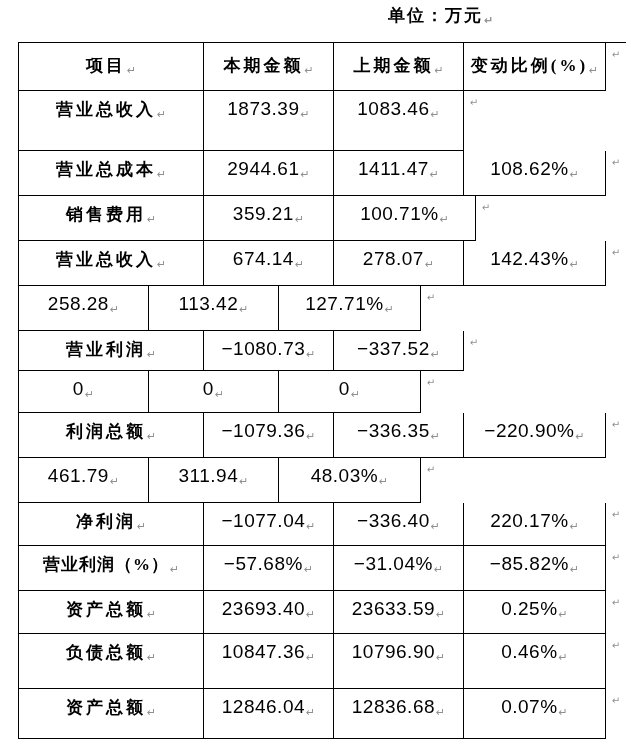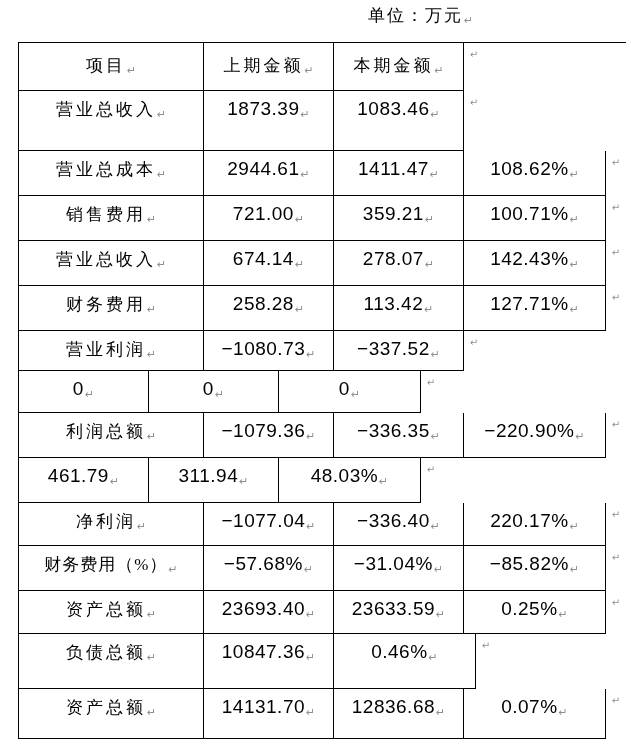--- a/index.html
+++ b/index.html
@@ -1,86 +1,85 @@
 <!DOCTYPE html>
 <html><head>
 <meta charset="utf-8">
 <style>
   html,body{margin:0;padding:0;background:#ffffff;}
   body{width:631px;height:747px;position:relative;overflow:hidden;
        font-family:"Liberation Serif", serif;color:#000;}
 
-  .unit-line{position:absolute;left:368px;top:4px;font-size:17px;font-weight:normal;
+  .unit-line{position:absolute;left:388px;top:4px;font-size:17px;font-weight:bold;
              letter-spacing:2px;white-space:nowrap;}
 
   .tbl{position:absolute;left:18px;top:42px;border-top:1.5px solid #000;border-left:1.5px solid #000;}
   .row{display:flex;align-items:stretch;}
   .cell{box-sizing:border-box;border-right:1.5px solid #000;border-bottom:1.5px solid #000;
         text-align:center;padding-top:7px;overflow:hidden;white-space:nowrap;}
   .c0{width:185px;}
   .c1{width:130px;}
   .c2{width:130px;}
   .c3{width:142px;}
   .hdr .cell{padding-top:11px;}
 
-  .lbl{font-size:17px;font-weight:normal;letter-spacing:3px;}
+  .lbl{font-size:17px;font-weight:bold;letter-spacing:3px;}
   .num{font-family:"Liberation Sans", sans-serif;font-size:19px;letter-spacing:0.5px;margin-top:16px;}
 
   .mark{font-family:"DejaVu Sans", sans-serif;font-size:11px;color:#8f8f8f;
         margin-left:1px;position:relative;top:3px;letter-spacing:0;}
   .row-mark{font-family:"DejaVu Sans", sans-serif;font-size:10px;color:#8f8f8f;
             width:20px;padding-top:6px;text-align:center;}
 </style>
 </head>
 <body>
 
 <div class="unit-line"><span>单位：万元</span><span class="mark">↵</span></div>
 
 <div class="tbl">
 
   <div class="row hdr" style="height:48px">
     <div class="cell c0"><span class="lbl">项目</span><span class="mark">↵</span></div>
+    <div class="cell c1"><span class="lbl">本期金额</span><span class="mark">↵</span></div>
     <div class="cell c2"><span class="lbl">上期金额</span><span class="mark">↵</span></div>
-    <div class="cell c1"><span class="lbl">本期金额</span><span class="mark">↵</span></div>
+    <div class="cell c3"><span class="lbl">变动比例(%)</span><span class="mark">↵</span></div>
     <span class="row-mark">↵</span>
   </div>
 
   <div class="row" style="height:60px">
     <div class="cell c0"><span class="lbl">营业总收入</span><span class="mark">↵</span></div>
     <div class="cell c1"><span class="num">1873.39</span><span class="mark">↵</span></div>
     <div class="cell c2"><span class="num">1083.46</span><span class="mark">↵</span></div>
     <span class="row-mark">↵</span>
   </div>
 
   <div class="row" style="height:45px">
     <div class="cell c0"><span class="lbl">营业总成本</span><span class="mark">↵</span></div>
     <div class="cell c1"><span class="num">2944.61</span><span class="mark">↵</span></div>
     <div class="cell c2"><span class="num">1411.47</span><span class="mark">↵</span></div>
     <div class="cell c3"><span class="num">108.62%</span><span class="mark">↵</span></div>
     <span class="row-mark">↵</span>
   </div>
 
   <div class="row" style="height:45px">
     <div class="cell c0"><span class="lbl">销售费用</span><span class="mark">↵</span></div>
-    <div class="cell c1"><span class="num">721.00</span><span class="mark">↵</span></div>
     <div class="cell c2"><span class="num">359.21</span><span class="mark">↵</span></div>
     <div class="cell c3"><span class="num">100.71%</span><span class="mark">↵</span></div>
     <span class="row-mark">↵</span>
   </div>
 
   <div class="row" style="height:45px">
     <div class="cell c0"><span class="lbl">营业总收入</span><span class="mark">↵</span></div>
     <div class="cell c1"><span class="num">674.14</span><span class="mark">↵</span></div>
     <div class="cell c2"><span class="num">278.07</span><span class="mark">↵</span></div>
     <div class="cell c3"><span class="num">142.43%</span><span class="mark">↵</span></div>
     <span class="row-mark">↵</span>
   </div>
 
   <div class="row" style="height:45px">
-    <div class="cell c0"><span class="lbl">财务费用</span><span class="mark">↵</span></div>
     <div class="cell c1"><span class="num">258.28</span><span class="mark">↵</span></div>
     <div class="cell c2"><span class="num">113.42</span><span class="mark">↵</span></div>
     <div class="cell c3"><span class="num">127.71%</span><span class="mark">↵</span></div>
     <span class="row-mark">↵</span>
   </div>
 
   <div class="row" style="height:40px">
     <div class="cell c0"><span class="lbl">营业利润</span><span class="mark">↵</span></div>
     <div class="cell c1"><span class="num">−1080.73</span><span class="mark">↵</span></div>
     <div class="cell c2"><span class="num">−337.52</span><span class="mark">↵</span></div>
@@ -111,43 +110,44 @@
 
   <div class="row" style="height:43px">
     <div class="cell c0"><span class="lbl">净利润</span><span class="mark">↵</span></div>
     <div class="cell c1"><span class="num">−1077.04</span><span class="mark">↵</span></div>
     <div class="cell c2"><span class="num">−336.40</span><span class="mark">↵</span></div>
     <div class="cell c3"><span class="num">220.17%</span><span class="mark">↵</span></div>
     <span class="row-mark">↵</span>
   </div>
 
   <div class="row" style="height:45px">
-    <div class="cell c0"><span class="lbl" style="letter-spacing:1px">财务费用（%）</span><span class="mark">↵</span></div>
+    <div class="cell c0"><span class="lbl" style="letter-spacing:1px">营业利润（%）</span><span class="mark">↵</span></div>
     <div class="cell c1"><span class="num">−57.68%</span><span class="mark">↵</span></div>
     <div class="cell c2"><span class="num">−31.04%</span><span class="mark">↵</span></div>
     <div class="cell c3"><span class="num">−85.82%</span><span class="mark">↵</span></div>
     <span class="row-mark">↵</span>
   </div>
 
   <div class="row" style="height:43px">
     <div class="cell c0"><span class="lbl">资产总额</span><span class="mark">↵</span></div>
     <div class="cell c1"><span class="num">23693.40</span><span class="mark">↵</span></div>
     <div class="cell c2"><span class="num">23633.59</span><span class="mark">↵</span></div>
     <div class="cell c3"><span class="num">0.25%</span><span class="mark">↵</span></div>
     <span class="row-mark">↵</span>
   </div>
 
   <div class="row" style="height:55px">
     <div class="cell c0"><span class="lbl">负债总额</span><span class="mark">↵</span></div>
     <div class="cell c1"><span class="num">10847.36</span><span class="mark">↵</span></div>
+    <div class="cell c2"><span class="num">10796.90</span><span class="mark">↵</span></div>
     <div class="cell c3"><span class="num">0.46%</span><span class="mark">↵</span></div>
     <span class="row-mark">↵</span>
   </div>
 
   <div class="row" style="height:50px">
     <div class="cell c0"><span class="lbl">资产总额</span><span class="mark">↵</span></div>
-    <div class="cell c1"><span class="num">14131.70</span><span class="mark">↵</span></div>
+    <div class="cell c1"><span class="num">12846.04</span><span class="mark">↵</span></div>
     <div class="cell c2"><span class="num">12836.68</span><span class="mark">↵</span></div>
     <div class="cell c3"><span class="num">0.07%</span><span class="mark">↵</span></div>
     <span class="row-mark">↵</span>
   </div>
 
 </div>
 
 </body></html>

